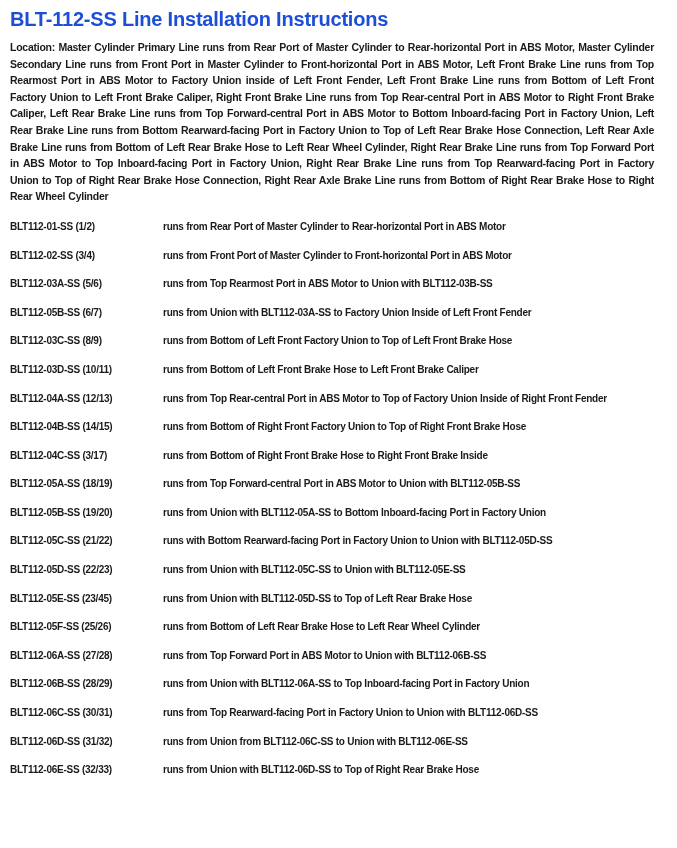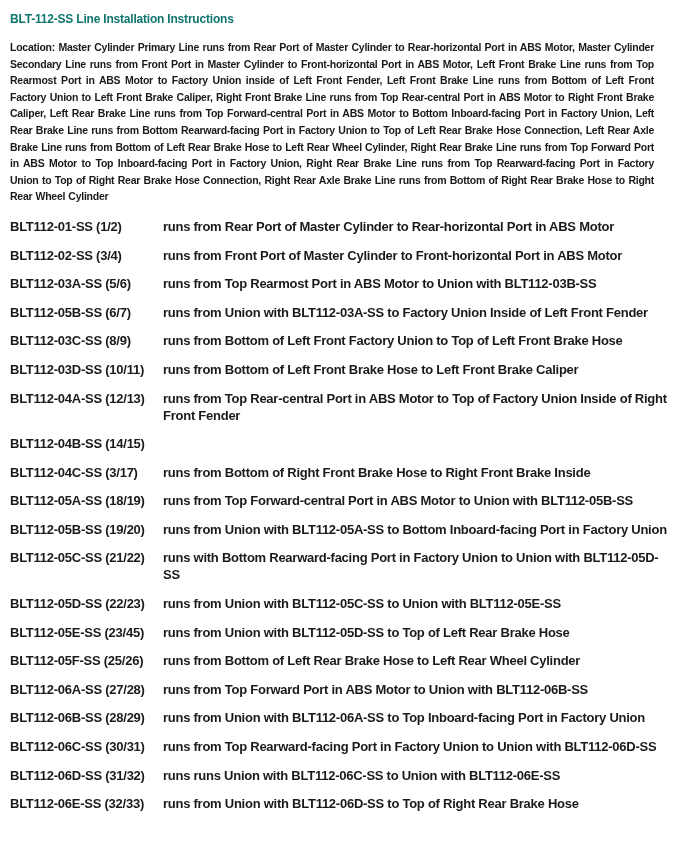--- a/index.html
+++ b/index.html
@@ -13,41 +13,41 @@
     height: 848px;
     box-sizing: border-box;
     background: #ffffff;
     color: #1a1a1a;
     font-family: "Liberation Sans", sans-serif;
     font-weight: bold;
     padding: 10px 9px 0 10px;
     overflow: hidden;
   }
   .doc-title {
-    font-size: 12px;
+    font-size: 20px;
     line-height: 19px;
     margin: 0 0 10px 0;
     letter-spacing: -0.2px;
-    color: #0f766e;
+    color: #1d4ed8;
   }
   .location-paragraph {
     font-size: 10.5px;
     line-height: 16.6px;
     letter-spacing: -0.25px;
     text-align: justify;
     margin: 0 14px 10px 0;
     word-spacing: 0.5px;
   }
   .line-list {
     margin-top: 13px;
   }
   .line-row {
     display: flex;
     align-items: flex-start;
-    font-size: 13px;
+    font-size: 10px;
     line-height: 17px;
     letter-spacing: -0.25px;
     margin-bottom: 11.6px;
   }
   .part-cell {
     width: 153px;
     flex-shrink: 0;
     white-space: nowrap;
   }
   .desc-cell {
@@ -89,20 +89,21 @@
       <div class="line-row">
       <div class="part-cell">BLT112-03D-SS (10/11)</div>
       <div class="desc-cell">runs from Bottom of Left Front Brake Hose to Left Front Brake Caliper</div>
     </div>
       <div class="line-row">
       <div class="part-cell">BLT112-04A-SS (12/13)</div>
       <div class="desc-cell">runs from Top Rear-central Port in ABS Motor to Top of Factory Union Inside of Right Front Fender</div>
     </div>
       <div class="line-row">
       <div class="part-cell">BLT112-04B-SS (14/15)</div>
+      <div class="desc-cell">runs from Bottom of Right Front Factory Union to Top of Right Front Brake Hose</div>
     </div>
       <div class="line-row">
       <div class="part-cell">BLT112-04C-SS (3/17)</div>
       <div class="desc-cell">runs from Bottom of Right Front Brake Hose to Right Front Brake Inside</div>
     </div>
       <div class="line-row">
       <div class="part-cell">BLT112-05A-SS (18/19)</div>
       <div class="desc-cell">runs from Top Forward-central Port in ABS Motor to Union with BLT112-05B-SS</div>
     </div>
       <div class="line-row">
@@ -132,21 +133,21 @@
       <div class="line-row">
       <div class="part-cell">BLT112-06B-SS (28/29)</div>
       <div class="desc-cell">runs from Union with BLT112-06A-SS to Top Inboard-facing Port in Factory Union</div>
     </div>
       <div class="line-row">
       <div class="part-cell">BLT112-06C-SS (30/31)</div>
       <div class="desc-cell">runs from Top Rearward-facing Port in Factory Union to Union with BLT112-06D-SS</div>
     </div>
       <div class="line-row">
       <div class="part-cell">BLT112-06D-SS (31/32)</div>
-      <div class="desc-cell">runs runs Union with BLT112-06C-SS to Union with BLT112-06E-SS</div>
+      <div class="desc-cell">runs from Union from BLT112-06C-SS to Union with BLT112-06E-SS</div>
     </div>
       <div class="line-row">
       <div class="part-cell">BLT112-06E-SS (32/33)</div>
       <div class="desc-cell">runs from Union with BLT112-06D-SS to Top of Right Rear Brake Hose</div>
     </div>
     </div>
 
 </div>
 
 </body></html>

